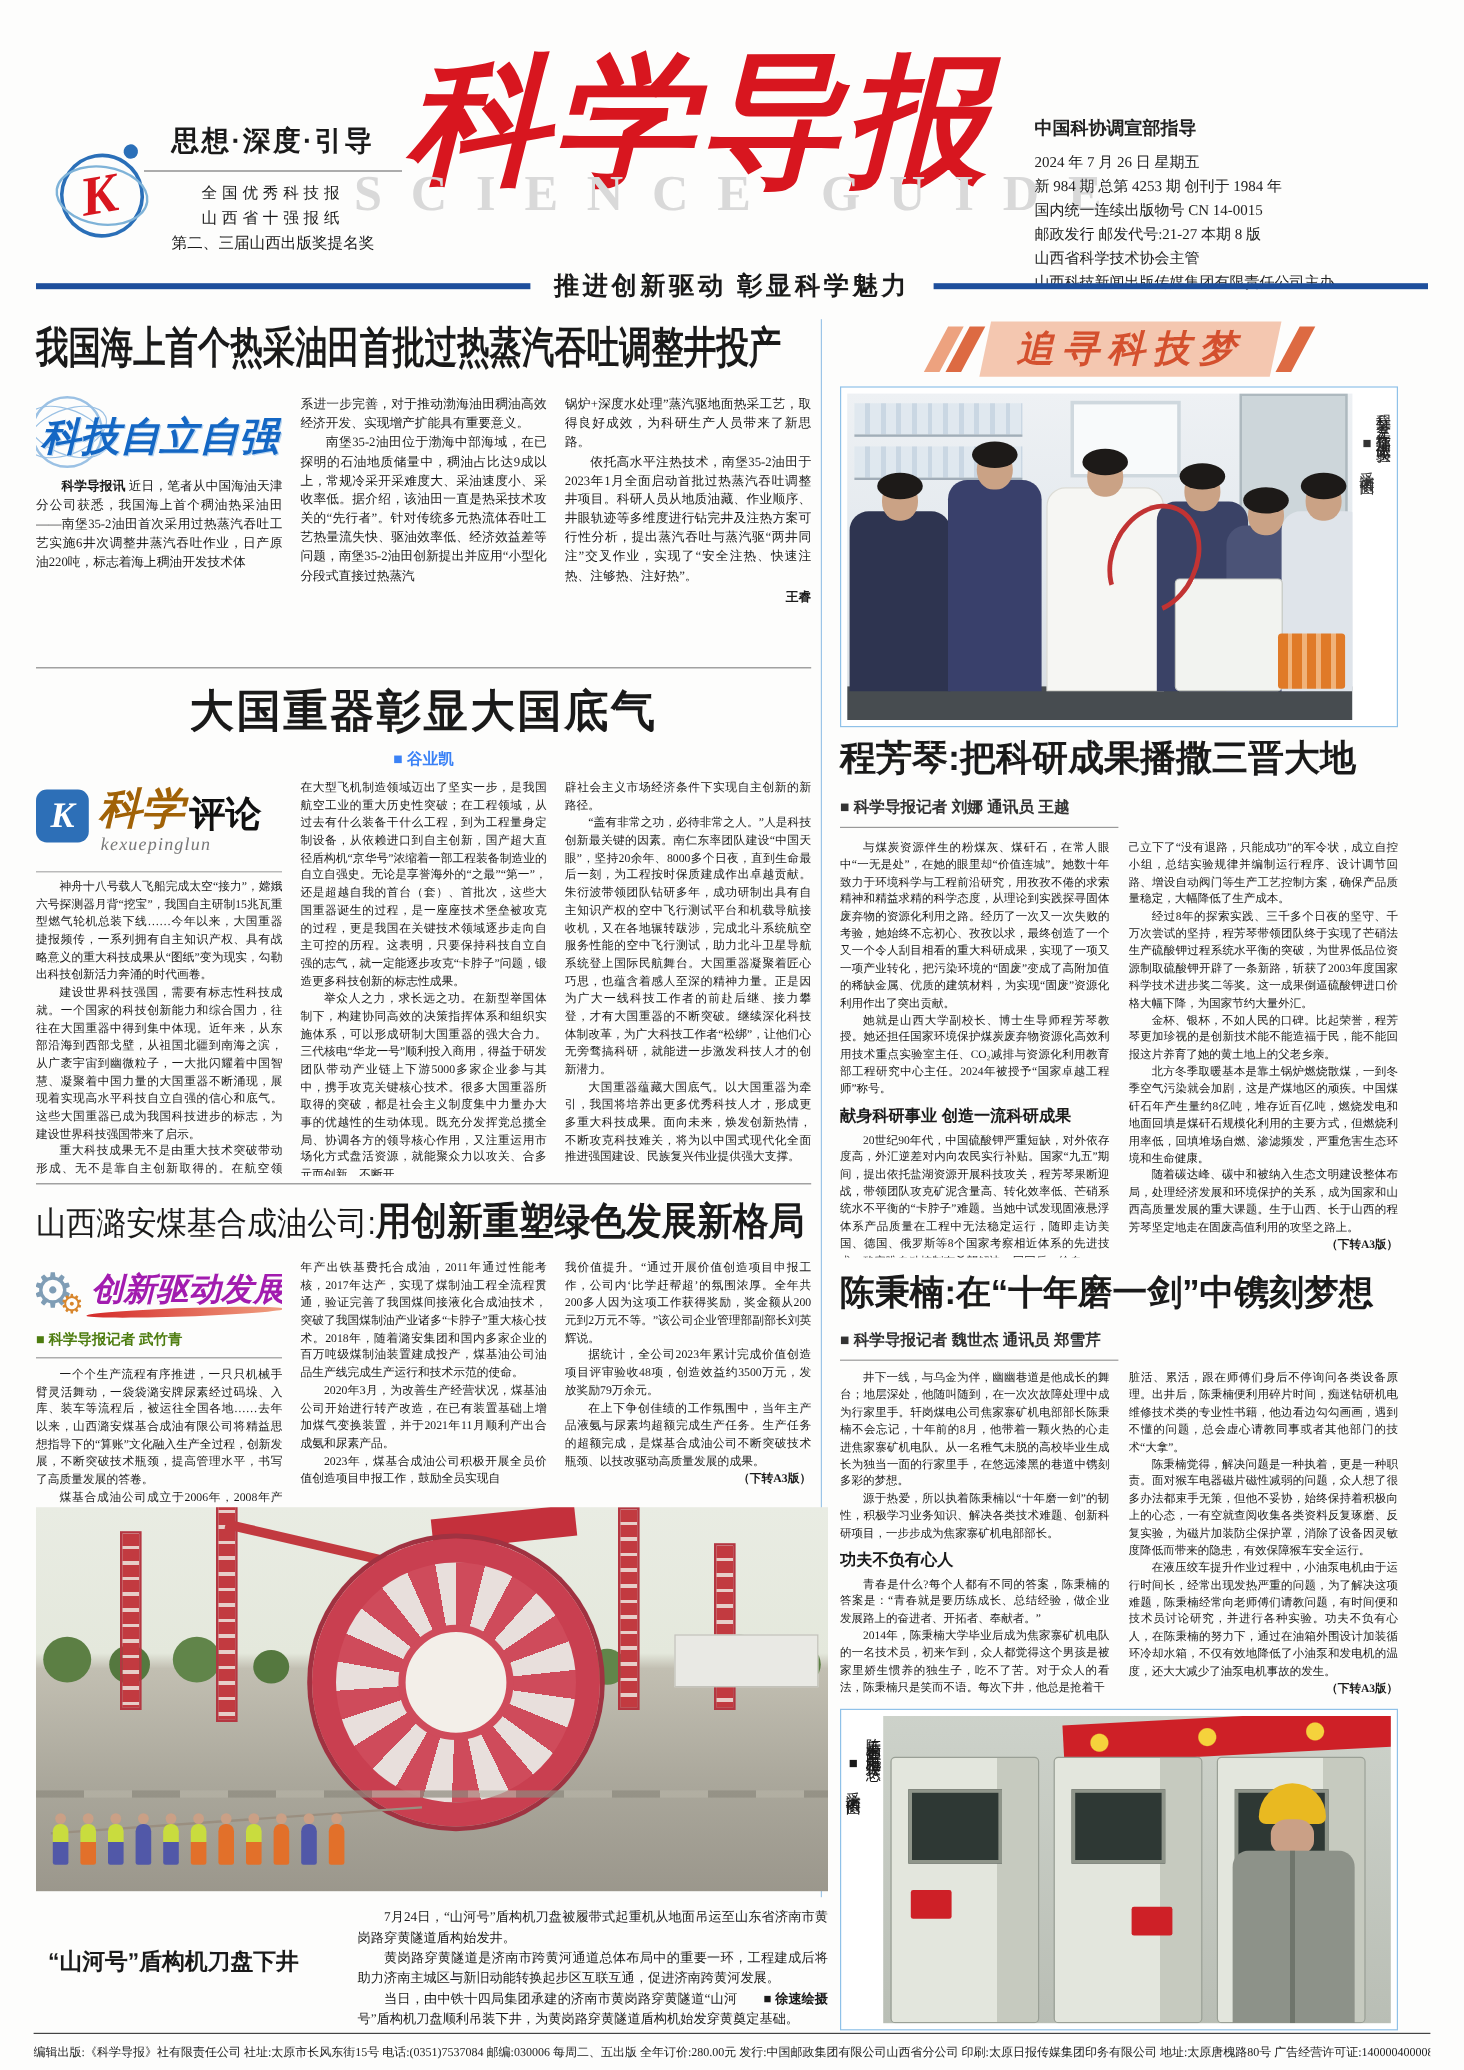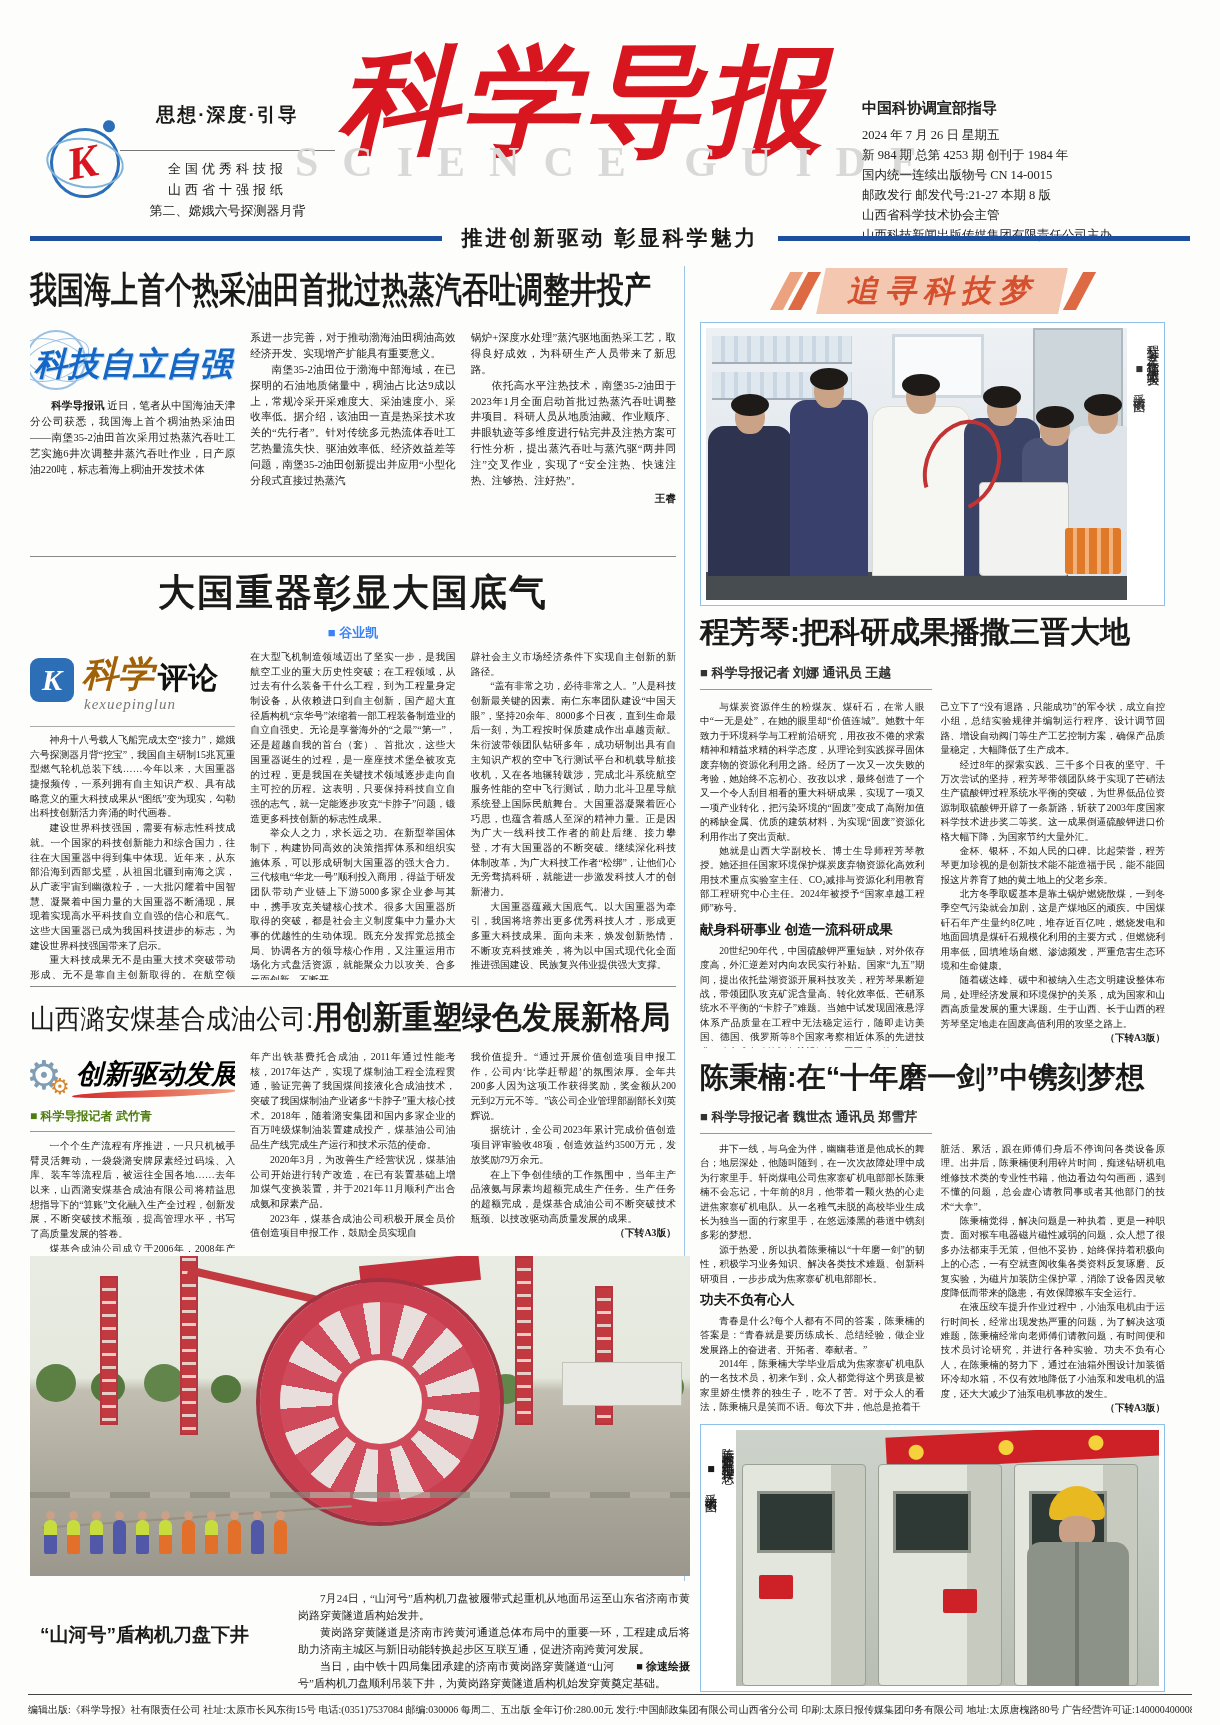--- a/index.html
+++ b/index.html
@@ -9,21 +9,21 @@
   .bt{text-align:justify;line-height:1.5;}
   .ind{text-indent:2em;}
   .turn{font-weight:bold;text-align:right;}
   
   .logo{position:absolute;left:50px;top:128px;width:64px;height:64px;border-radius:50%;
         border:3px solid #2a6fb8;transform:rotate(-10deg);}
   .logo::before{content:"";position:absolute;inset:7px -7px;border:2px solid #7fb3d8;border-radius:50%;transform:rotate(18deg);}
   .logo::after{content:"";position:absolute;right:-4px;top:-6px;width:12px;height:12px;border-radius:50%;background:#2a6fb8;}
   .logo span{position:absolute;left:14px;top:4px;font:italic bold 46px "Liberation Serif",serif;color:#d8161f;}
   .mast-left{position:absolute;left:120px;top:102px;width:215px;text-align:center;font-family:"Liberation Sans",sans-serif;}
-  .tagline{font-size:19px;font-weight:bold;letter-spacing:2px;border-bottom:1px solid #777;padding-bottom:22px;margin-bottom:9px;}
+  .tagline{font-size:23px;font-weight:bold;letter-spacing:2px;border-bottom:1px solid #777;padding-bottom:9px;margin-bottom:9px;}
   .award{font-size:13px;letter-spacing:4px;margin-top:3px;white-space:nowrap;}
   .award.a3{letter-spacing:0;}
   .mast-center{position:absolute;left:295px;top:26px;width:575px;text-align:center;}
   .title-cn{font-family:"DejaVu Serif",serif;font-style:italic;font-weight:bold;font-size:118px;
             color:#d8161f;letter-spacing:4px;line-height:1.25;white-space:nowrap;}
   .title-en{margin-top:-36px;color:#d9d9d9;font-family:"Liberation Serif",serif;font-weight:bold;
             font-size:42px;letter-spacing:24px;white-space:nowrap;}
   .mast-right{position:absolute;left:862px;top:96px;width:332px;font-size:12.5px;line-height:1.6;color:#222;}
   .mast-right .g{font-size:15px;font-weight:bold;margin-bottom:5px;font-family:"Liberation Sans",sans-serif;}
   .slogan-row{position:absolute;top:224px;left:30px;width:1160px;display:flex;align-items:center;gap:20px;}
@@ -64,21 +64,21 @@
   .h-a3{position:absolute;left:30px;top:996px;width:648px;}
   .h-a3 .inner{display:inline-block;white-space:nowrap;transform:scaleX(0.93);transform-origin:0 50%;}
   .h-a3 .pre{font:400 27px "Liberation Sans",sans-serif;}
   .h-a3 .main{font:900 32px "Liberation Sans",sans-serif;}
   .a3-body{position:absolute;left:30px;top:1050px;width:646px;height:202px;display:flex;gap:15px;
            font-size:9.8px;overflow:hidden;}
   .a3-body .col{flex:1;overflow:hidden;}
   .badge-cx{position:relative;height:54px;margin-bottom:4px;}
   .gear1{position:absolute;left:-4px;top:-4px;font-size:40px;color:#7f9db5;}
   .gear2{position:absolute;left:20px;top:20px;font-size:22px;color:#d8862c;}
-  .cx-text{position:absolute;left:46px;top:6px;font:italic 900 27px "Liberation Sans",sans-serif;color:#000000;white-space:nowrap;}
+  .cx-text{position:absolute;left:46px;top:6px;font:italic 900 27px "Liberation Sans",sans-serif;color:#a21caf;white-space:nowrap;}
   .cx-sw{position:absolute;left:42px;top:40px;width:165px;height:7px;border-radius:50%;
          background:linear-gradient(90deg,#d42a2a,#f0a080);transform:rotate(-2deg);}
   .byline-sm{font:bold 12px "Liberation Sans",sans-serif;color:#4d7c0f;margin:4px 0 7px;
              border-bottom:1px solid #999;padding-bottom:6px;}
   
   .photo-crane{position:absolute;left:30px;top:1256px;width:660px;height:320px;overflow:hidden;
      background:linear-gradient(180deg,#e9ece3 0%,#e4e8dc 38%,#c2bfb2 42%,#aaa79b 72%,#9b978c 100%);}
   .trees{position:absolute;left:0;top:100px;width:100%;height:50px;}
   .trees i{position:absolute;left:6px;bottom:4px;width:40px;height:38px;border-radius:50%;background:#5c7f44;
      box-shadow:52px 4px 0 -3px #55783f,108px 0 0 0 #61854a,170px 6px 0 -5px #55783f,
@@ -186,21 +186,21 @@
 <body>
 
 <div class="logo">
     <span>K</span>
   </div>
 
 <div class="mast-left">
   <div class="tagline">思想·深度·引导</div>
   <div class="award">全国优秀科技报</div>
   <div class="award">山西省十强报纸</div>
-  <div class="award a3">第二、嫦娥六号探测器月背</div>
+  <div class="award a3">第二、三届山西出版奖提名奖</div>
 </div>
 
 <div class="mast-center">
   <div class="title-cn">科学导报</div>
   <div class="title-en">SCIENCE GUIDE</div>
 </div>
 
 <div class="mast-right">
   <div class="g">中国科协调宣部指导</div>
   <div>2024 年 7 月 26 日 星期五</div>

